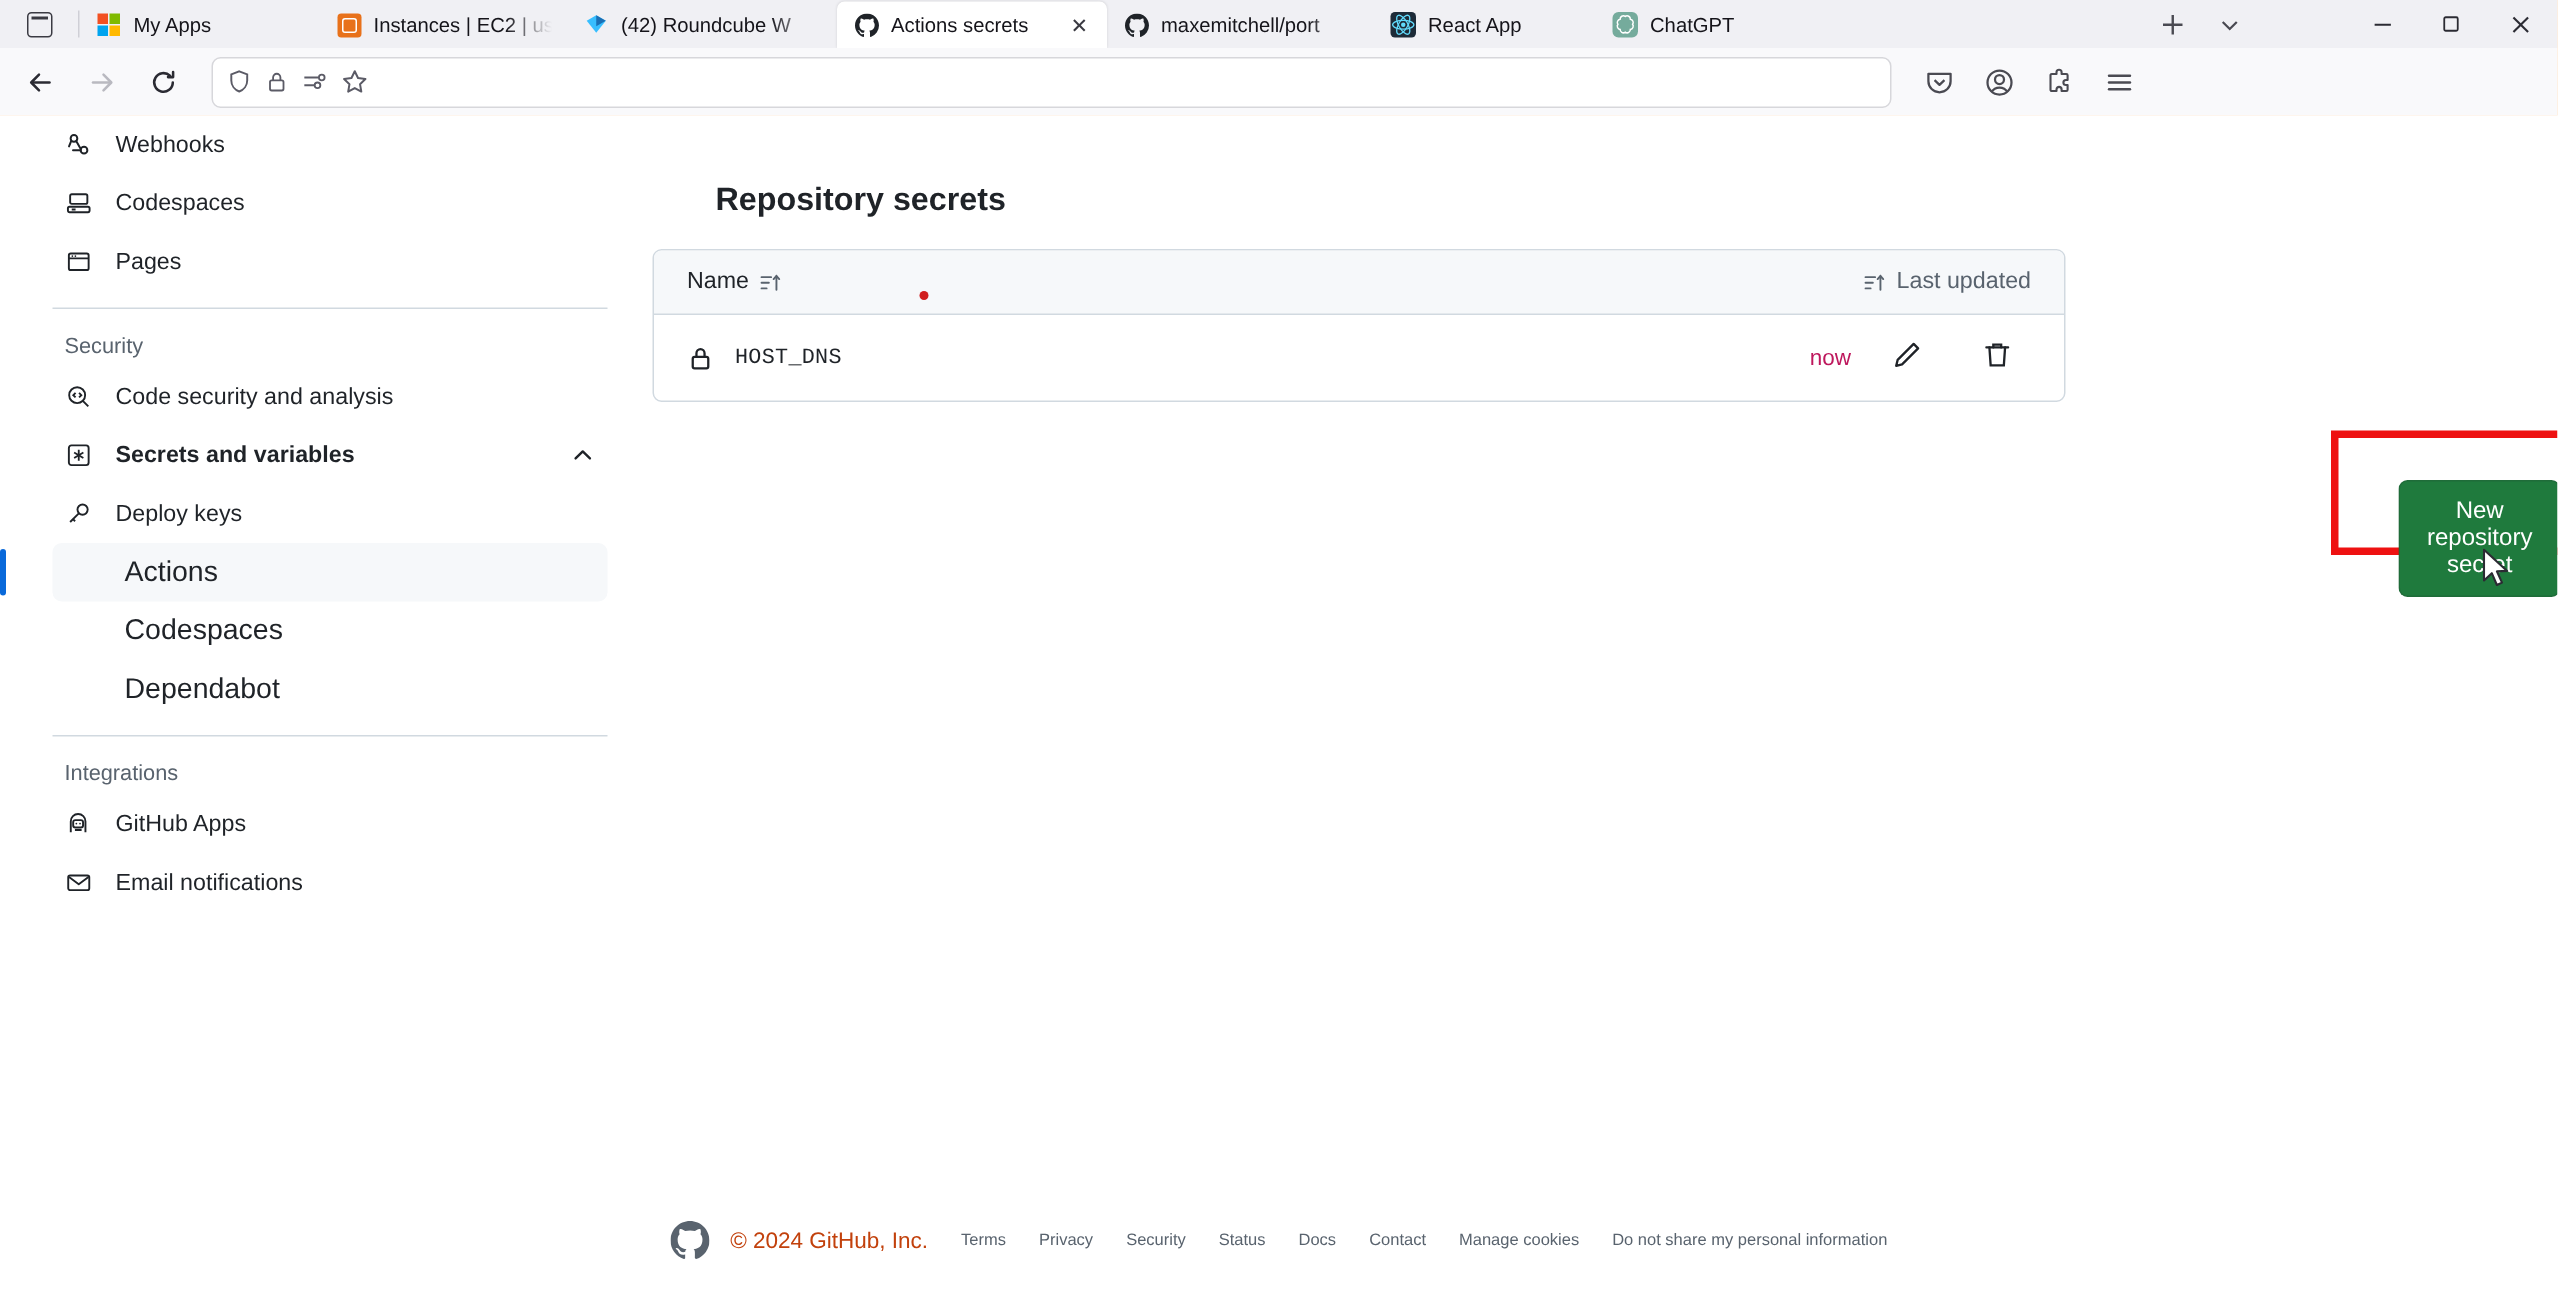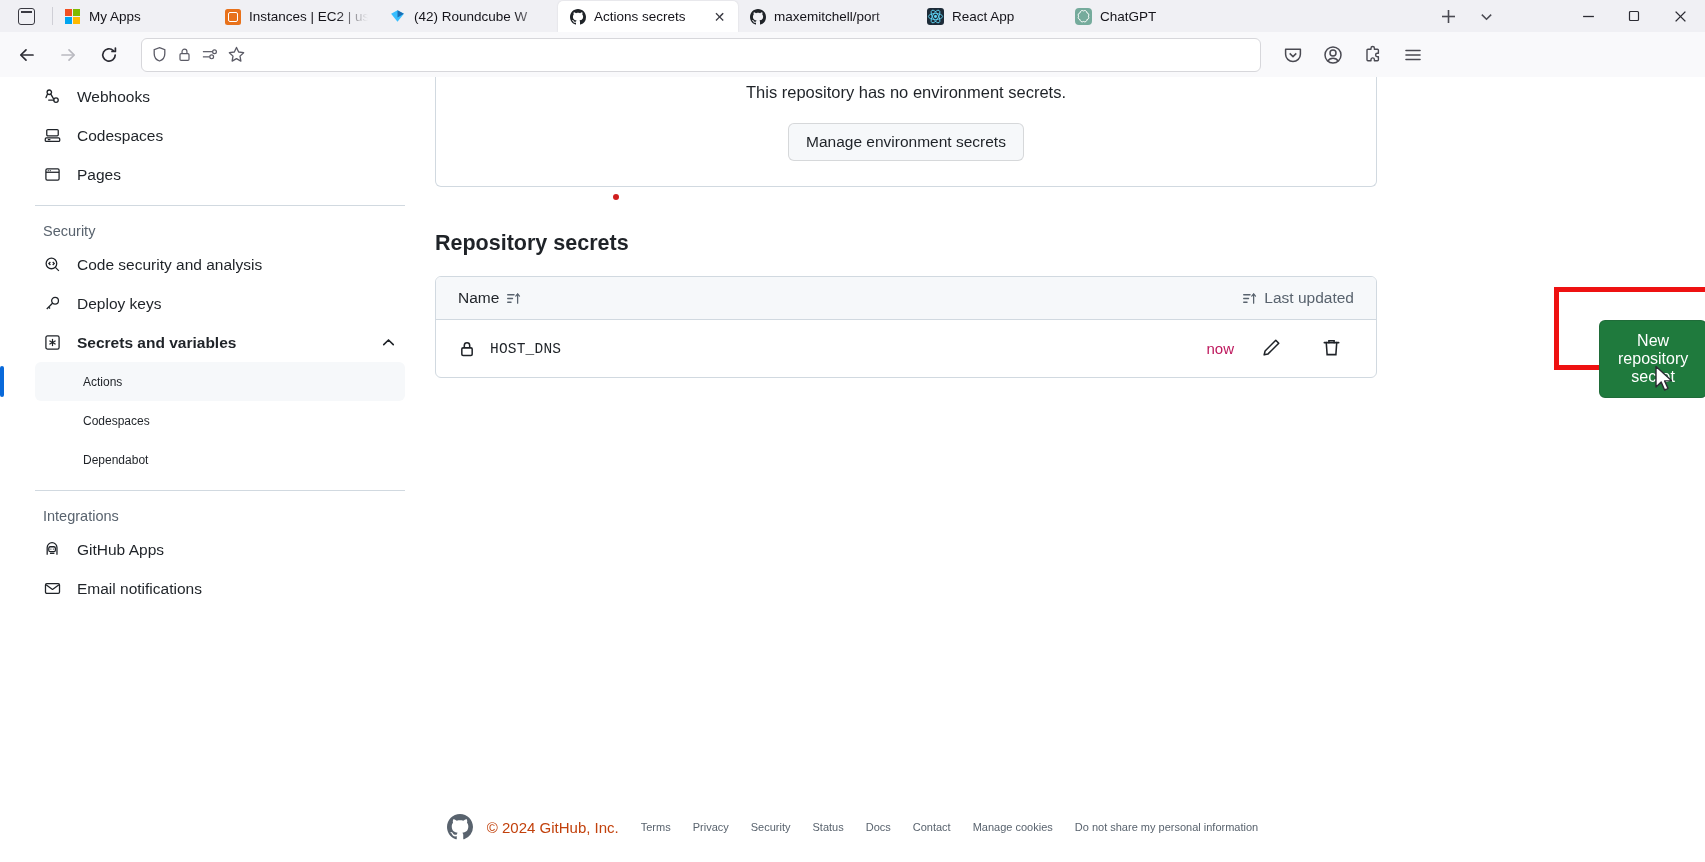--- a/index.html
+++ b/index.html
@@ -99,21 +99,21 @@
     display:flex; align-items:center; gap:15px;
     height:39px; padding:0 8px; border-radius:6px;
     font-size:15.5px; color:#1f2328; position:relative;
   }
   .side-item .ico { width:19px; flex:0 0 19px; display:flex; align-items:center; justify-content:center; color:#1f2328;}
   .side-sep { height:1px; background:#d1d9e0; margin:11px 0 11px 0; }
   .side-heading { font-size:14.5px; color:#59636e; padding:6px 8px 6px 8px; font-weight:400;}
   .side-item.bold { font-weight:600; }
   .side-sub {
     display:flex;align-items:center; height:39px; padding-left:48px;
-    font-size:12px; color:#1f2328; border-radius:6px; position:relative;
+    font-size:19px; color:#1f2328; border-radius:6px; position:relative;
   }
   .side-sub.selected { background:#f6f8fa; font-weight:400; }
   .side-sub.selected::before{
     content:""; position:absolute; left:-35px; top:4px; bottom:4px; width:4px;
     background:#0969da; border-radius:6px;
   }
   .chev { margin-left:auto; color:#1f2328; display:flex; align-items:center;}
 
   
   .main { flex:1 1 auto; position:relative; padding-left:18px; padding-right:40px;}
@@ -129,21 +129,21 @@
     margin-top:21px;
     background:#f6f8fa; border:1px solid rgba(31,35,40,.15); border-radius:6px;
     padding:9px 17px; font-size:15.5px; color:#1f2328; font-weight:500;
     font-family:"Liberation Sans", sans-serif;
   }
 
   .red-dot { position:absolute; width:6px; height:6px; border-radius:50%; background:#d01e1e; }
 
   .sec-head-row {
     display:flex; align-items:flex-end; justify-content:space-between;
-    width:942px; margin-top:44px;
+    width:942px; margin-top:44px;margin-left:42px;
   }
   .sec-title { font-size:21.5px; font-weight:600; color:#1f2328; }
 
   .highlight-box {
     position:absolute; border:5px solid #ee1111;
     left:1137px; top:210px; width:300px; height:83px;
     background:transparent; z-index:5;
   }
   .btn-primary {
     background:#1f7a3d; border:1px solid rgba(31,35,40,.15); border-radius:6px;
@@ -438,50 +438,50 @@
         <span class="ico">
           <svg width="17" height="17" viewBox="0 0 16 16" fill="none" stroke="currentColor" stroke-width="1.2">
               <circle cx="7" cy="7" r="5"></circle>
               <path d="M10.7 10.7 14 14"></path>
               <path d="M6 5.6 4.6 7 6 8.4M8.2 5.6 9.6 7 8.2 8.4"></path>
             </svg>
         </span>
         <span>Code security and analysis</span>
       </div>
 
-      <div class="side-item">
-        <span class="ico">
-          <svg width="17" height="17" viewBox="0 0 16 16" fill="none" stroke="currentColor" stroke-width="1.2">
-              <circle cx="10.4" cy="5.4" r="3.2"></circle>
-              <path d="M8.2 7.6 2.6 13.2"></path>
-              <path d="M4.4 11.4l1.3 1.3"></path>
-            </svg>
-        </span>
-        <span>Deploy keys</span>
-      </div>
-
       <div class="side-item bold">
         <span class="ico">
           <svg width="17" height="17" viewBox="0 0 16 16" fill="none" stroke="currentColor" stroke-width="1.2">
               <rect x="1.8" y="1.8" width="12.4" height="12.4" rx="1.6"></rect>
               <g stroke-width="1.15">
                 <line x1="8" y1="4.6" x2="8" y2="11.4"></line>
                 <line x1="5.1" y1="6.3" x2="10.9" y2="9.7"></line>
                 <line x1="5.1" y1="9.7" x2="10.9" y2="6.3"></line>
               </g>
             </svg>
         </span>
         <span>Secrets and variables</span>
         <span class="chev">
           <svg width="17" height="17" viewBox="0 0 16 16" fill="none" stroke="currentColor" stroke-width="1.5" stroke-linecap="round" stroke-linejoin="round">
               <path d="M3.5 10 8 5.6 12.5 10"></path>
             </svg>
         </span>
       </div>
 
+      <div class="side-item">
+        <span class="ico">
+          <svg width="17" height="17" viewBox="0 0 16 16" fill="none" stroke="currentColor" stroke-width="1.2">
+              <circle cx="10.4" cy="5.4" r="3.2"></circle>
+              <path d="M8.2 7.6 2.6 13.2"></path>
+              <path d="M4.4 11.4l1.3 1.3"></path>
+            </svg>
+        </span>
+        <span>Deploy keys</span>
+      </div>
+
       <div class="side-sub selected">
         <span>Actions</span>
       </div>
       <div class="side-sub">
         <span>Codespaces</span>
       </div>
       <div class="side-sub">
         <span>Dependabot</span>
       </div>
 
@@ -510,24 +510,20 @@
             </svg>
         </span>
         <span>Email notifications</span>
       </div>
 
     </div>
   </nav>
 
   <main class="main">
 
-    <section class="env-card">
-      <div class="env-empty">This repository has no environment secrets.</div>
-      <button class="btn-default">Manage environment secrets</button>
-    </section>
 
     <span class="red-dot" style="left:196px; top:117px;"></span>
 
     <div class="sec-head-row">
       <h2 class="sec-title">Repository secrets</h2>
     </div>
 
     <section class="table">
       <div class="thead">
         <div class="th-name">

